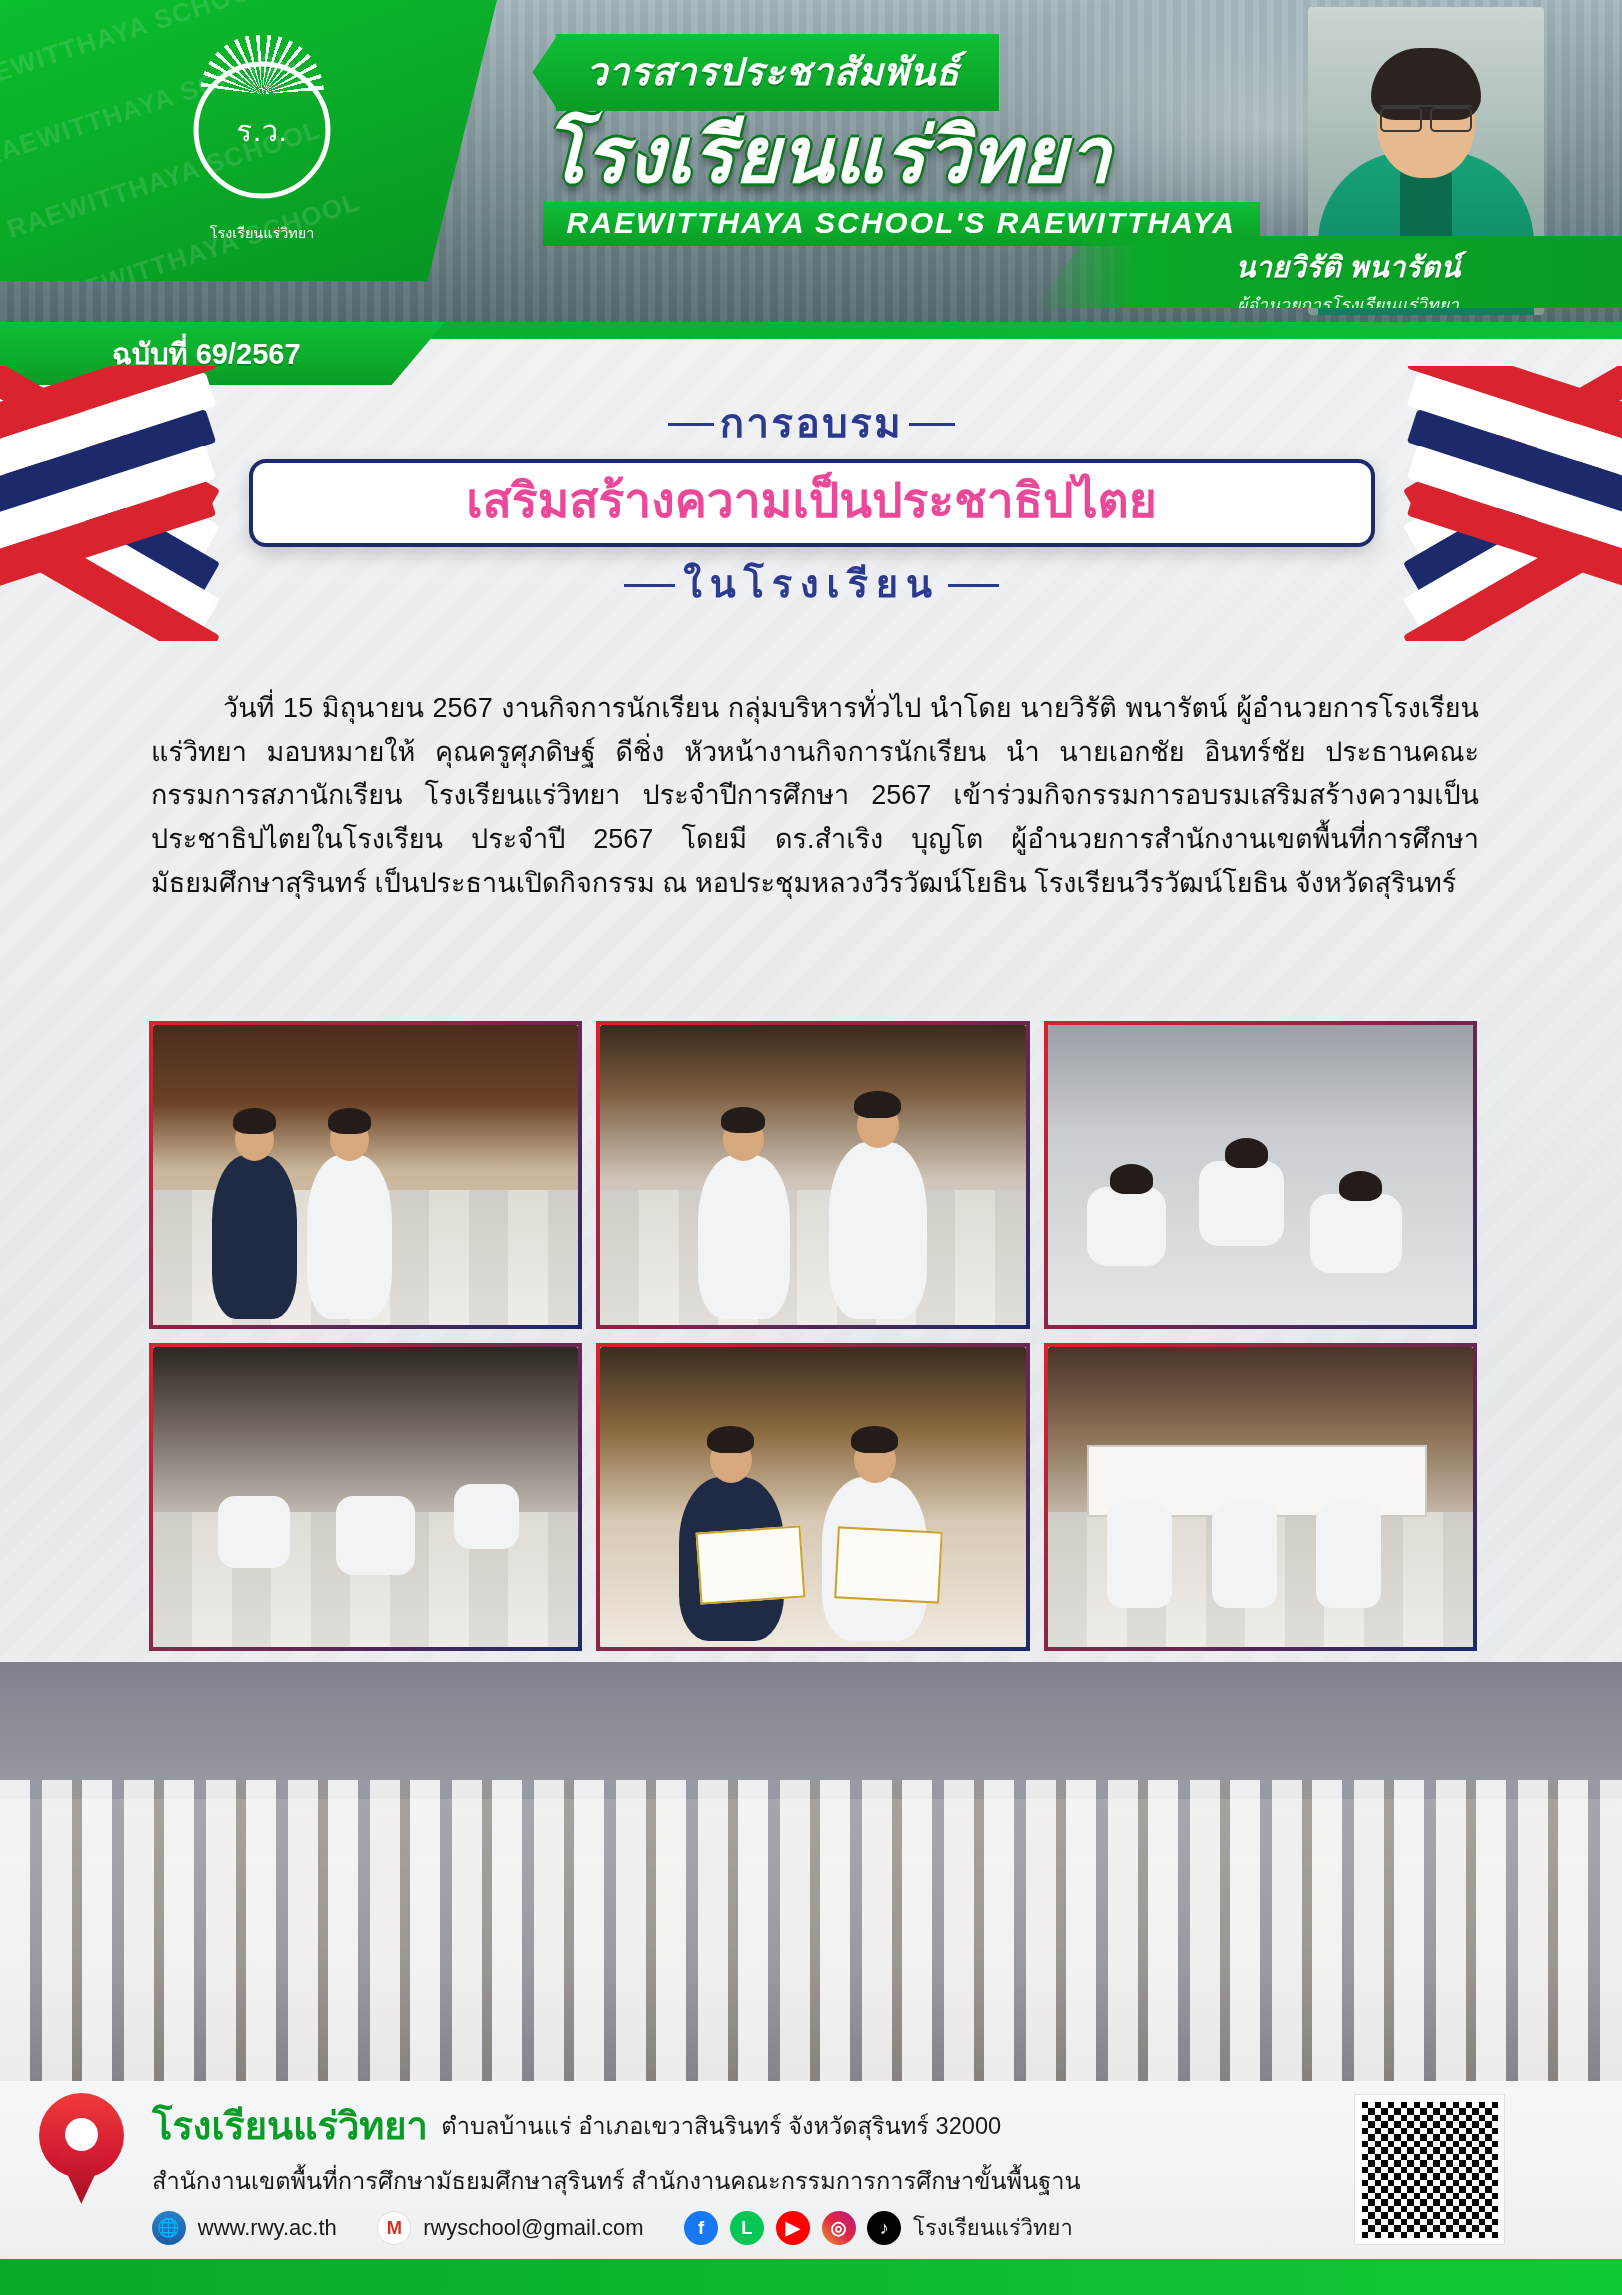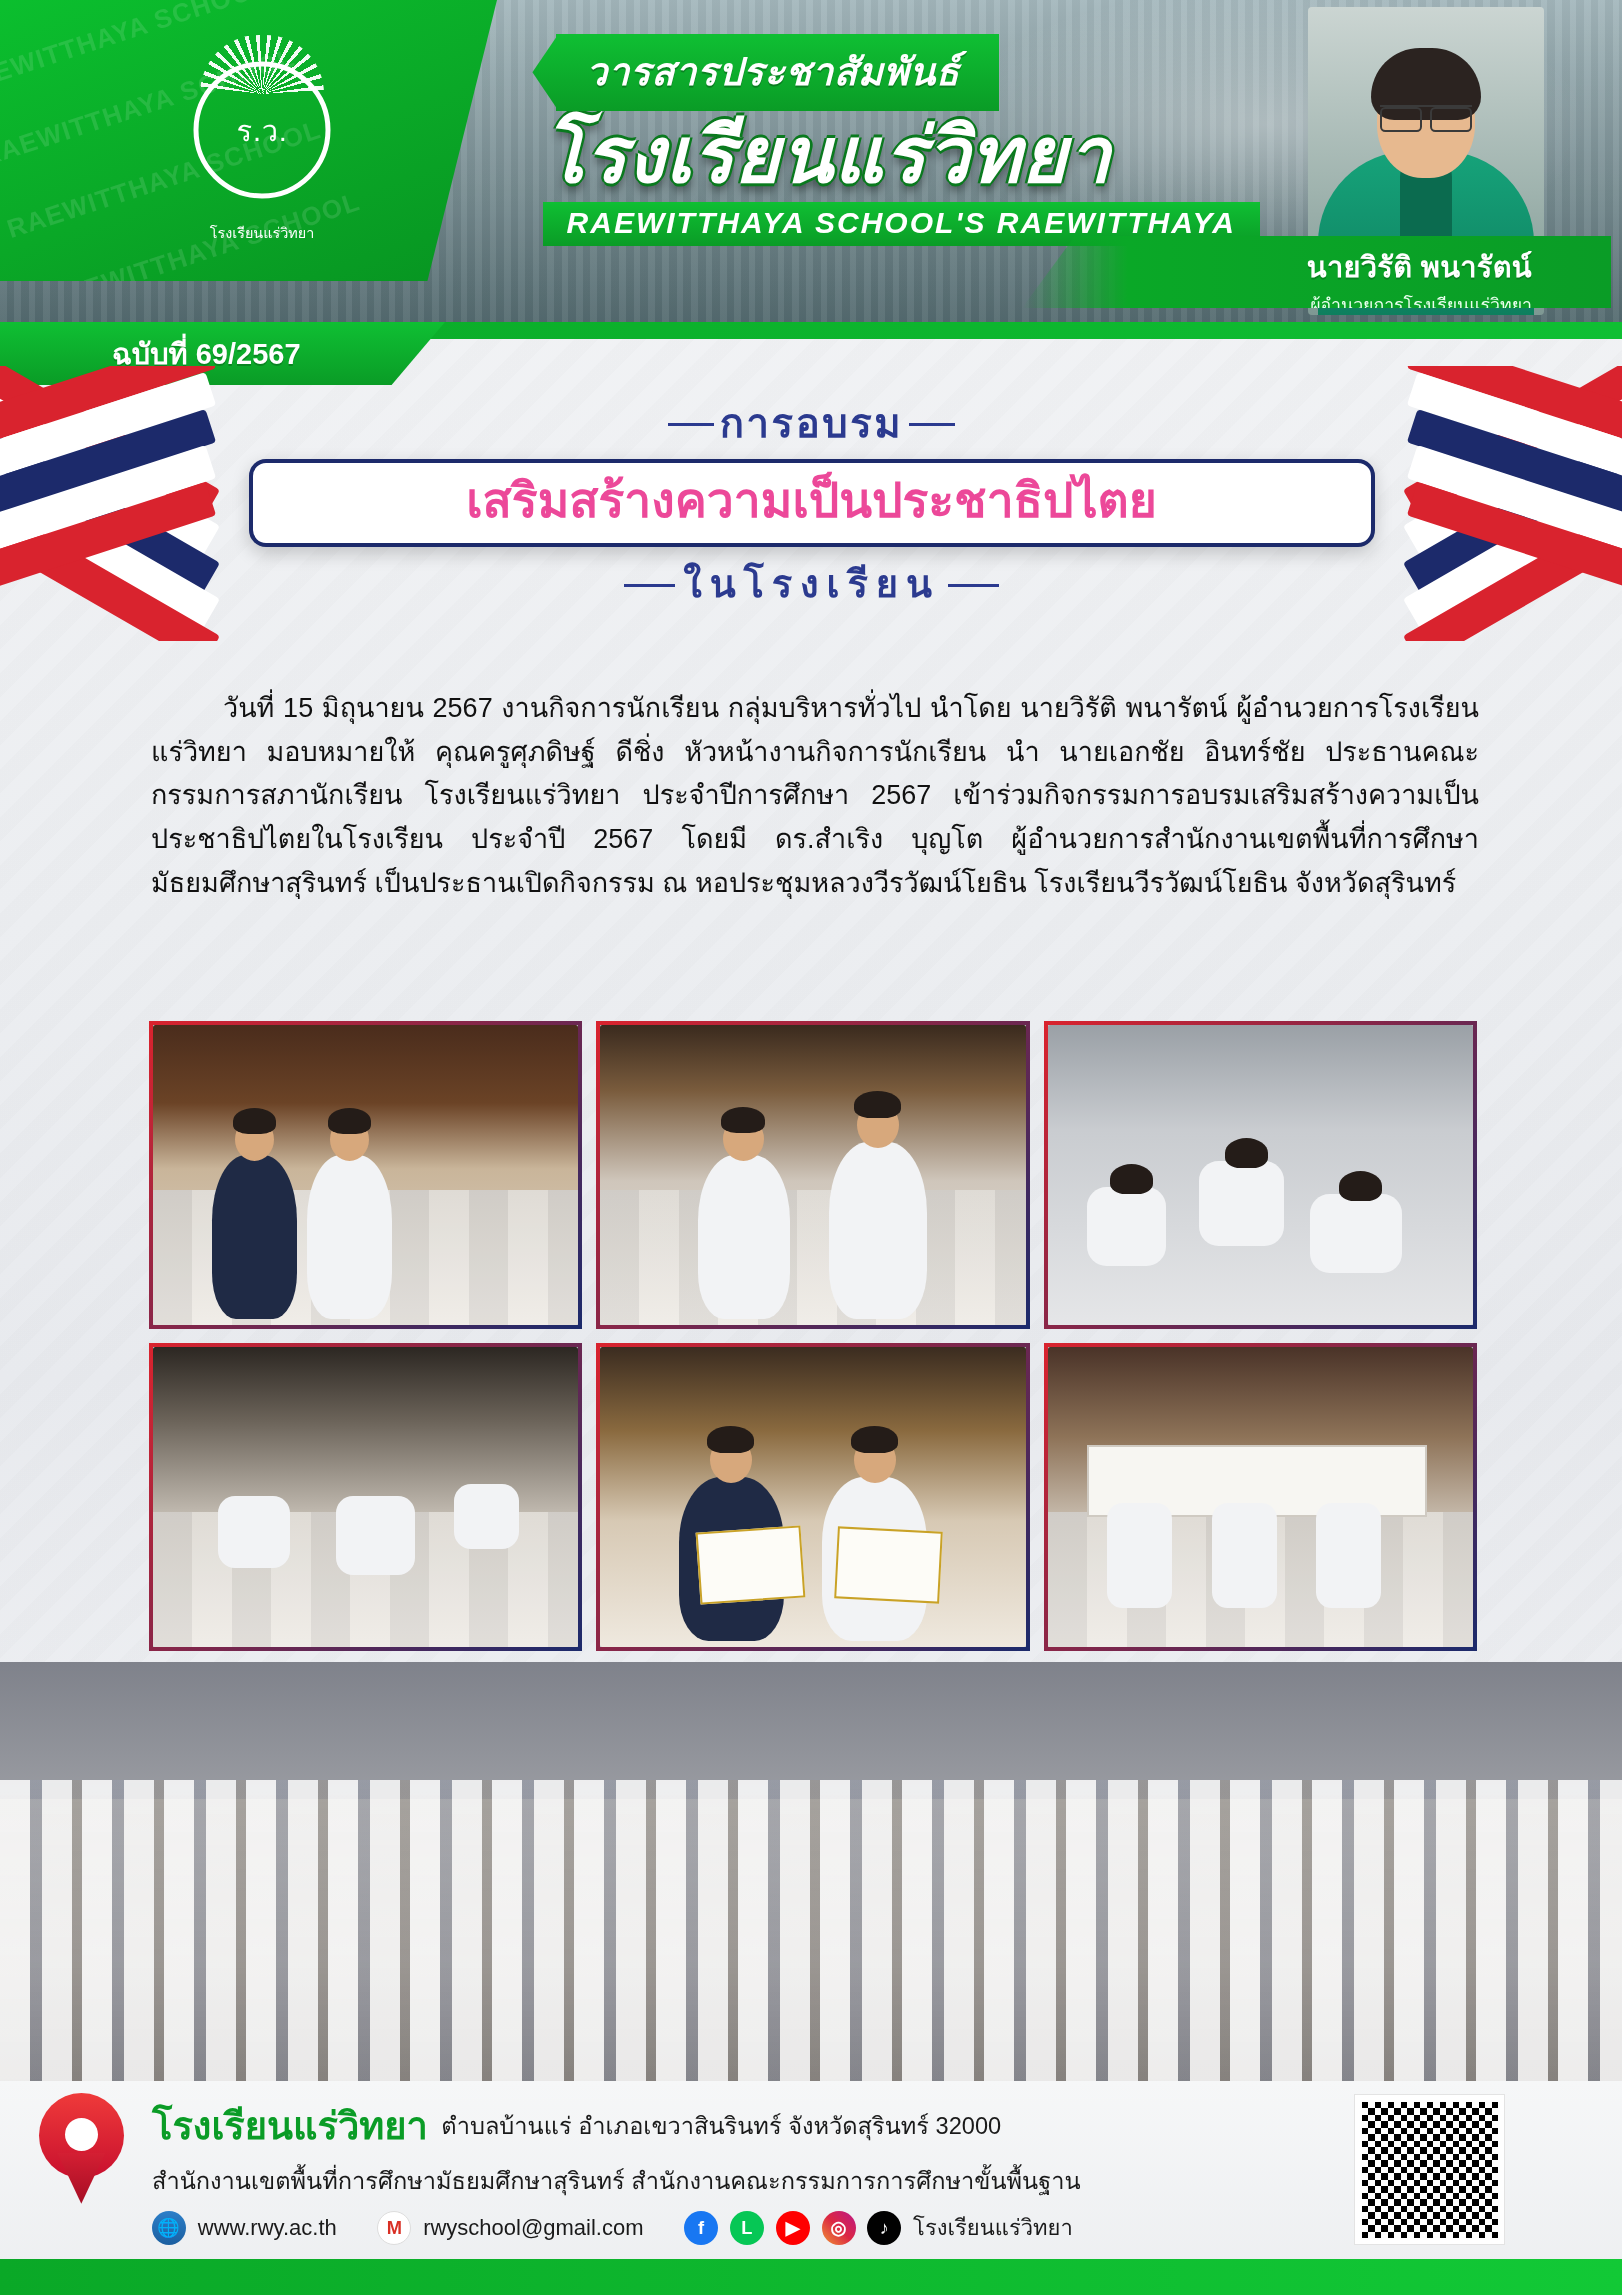--- a/index.html
+++ b/index.html
@@ -184,26 +184,27 @@
     background: linear-gradient(180deg,#16a37a,#0e7f5e);
     border-radius: 92px 92px 0 0;
   }
   .director-photo .collar{
     position:absolute; left:50%; bottom:59px; transform:translateX(-50%);
     width:52px; height:105px; background:#0b6b4f; border-radius: 26px 26px 0 0;
   }
 
   .director-name-bar {
     position: absolute;
-    right: 12px; top: 236px;
+    right: 0; top: 236px;
     width: 589px; height: 72px;
     background: linear-gradient(90deg, rgba(10,150,35,0) 0%, #0aa827 18%, #0a9c26 100%);
     clip-path: polygon(9% 0, 100% 0, 100% 100%, 0 100%);
     padding: 7.9px 79px 0 118px;
-    text-align: right;
+    text-align: center;
+    font-style: italic;
   }
   .director-name {
     color:#ffffff; font-size: 29px; font-weight: 800; letter-spacing: 0.3px;
     text-shadow: 0 2px 0 rgba(0,0,0,.2);
   }
   .director-role { color:#eafff0; font-size: 17.7px; margin-top: 1.3px; }
 
   
   .issue-bar {
     position: absolute;

